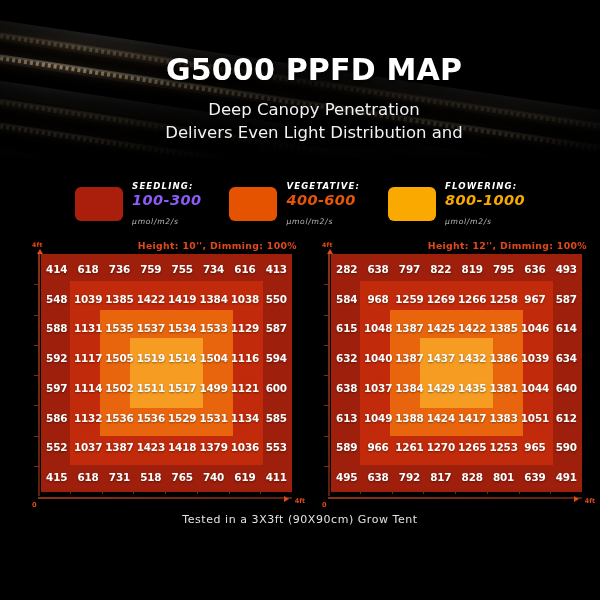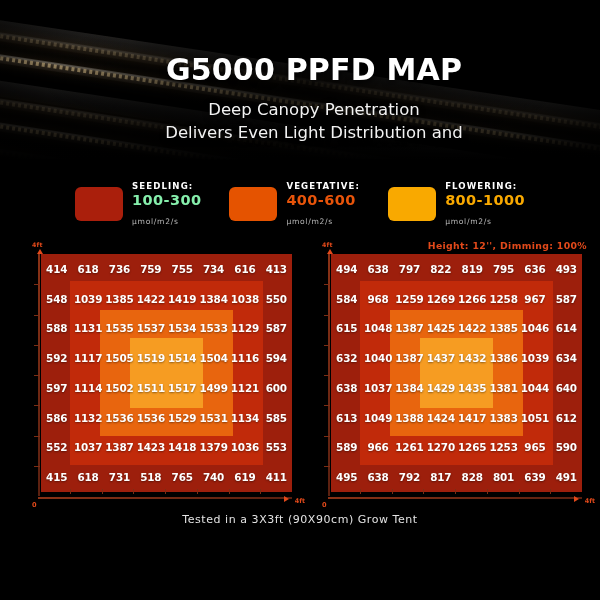--- a/index.html
+++ b/index.html
@@ -67,21 +67,21 @@
     color:#ffffff; text-shadow:0 2px 7px rgba(0,0,0,.95);
   }
   #subtitle {
     margin-top:11px; font-size:16.5px; line-height:1.42; font-weight:400;
     color:#f2f2f2; text-shadow:0 2px 6px rgba(0,0,0,.95);
   }
 
   
   #legend {
     position:absolute; left:0; top:181px; width:600px; height:46px;
-    display:flex; justify-content:center; align-items:center; gap:28px; z-index:6;
+    display:flex; justify-content:center; align-items:center; gap:28px; z-index:6;font-style:italic;
   }
   .legend-item { display:flex; align-items:center; gap:9px; }
   .legend-swatch { width:48px; height:34px; border-radius:6px; }
   .legend-text { line-height:1.04; }
   .legend-stage {
     font-size:8.6px; font-weight:bold; letter-spacing:1.1px; color:#ffffff;
     margin-bottom:2px;
   }
   .legend-range { font-size:14.5px; font-weight:bold; letter-spacing:.4px; }
   .legend-unit { font-size:7.6px; letter-spacing:.7px; color:#b9b9b9; margin-top:10px; }
@@ -203,21 +203,21 @@
     <div>Deep Canopy Penetration</div>
     <div>Delivers Even Light Distribution and</div>
   </div>
 </div>
 
 <div id="legend">
     <div class="legend-item">
       <div class="legend-swatch" style="background: rgb(170, 31, 12);"></div>
       <div class="legend-text">
         <div class="legend-stage">SEEDLING:</div>
-        <div class="legend-range" style="color: #86efac;">100-300</div>
+        <div class="legend-range" style="color: #8b5cf6;">100-300</div>
         <div class="legend-unit">μmol/m2/s</div>
       </div>
     </div>
     <div class="legend-item">
       <div class="legend-swatch" style="background: rgb(229, 83, 0);"></div>
       <div class="legend-text">
         <div class="legend-stage">VEGETATIVE:</div>
         <div class="legend-range" style="color: rgb(232, 84, 10);">400-600</div>
         <div class="legend-unit">μmol/m2/s</div>
       </div>
@@ -227,20 +227,21 @@
       <div class="legend-text">
         <div class="legend-stage">FLOWERING:</div>
         <div class="legend-range" style="color: rgb(249, 169, 0);">800-1000</div>
         <div class="legend-unit">μmol/m2/s</div>
       </div>
     </div>
   </div>
 
 <div id="maps">
   <div class="map-panel left">
+    <div class="map-header">Height: 10'', Dimming: 100%</div>
     <div class="axis-y"></div>
     <div class="axis-y-ticks">
         <i style="top: 30.25px;"></i>
         <i style="top: 60.5px;"></i>
         <i style="top: 90.75px;"></i>
         <i style="top: 121px;"></i>
         <i style="top: 151.25px;"></i>
         <i style="top: 181.5px;"></i>
         <i style="top: 211.75px;"></i>
       </div>
@@ -346,21 +347,21 @@
         <i style="top: 211.75px;"></i>
       </div>
     <div class="axis-y-arrow"></div>
     <div class="axis-y-cap">4ft</div>
     <div class="grid-wrap">
       <div class="band b1"></div>
       <div class="band b2"></div>
       <div class="band b3"></div>
       <div class="band b4"></div>
       <div class="grid-cells">
-          <div class="cell">494</div>
+          <div class="cell">282</div>
           <div class="cell">638</div>
           <div class="cell">797</div>
           <div class="cell">822</div>
           <div class="cell">819</div>
           <div class="cell">795</div>
           <div class="cell">636</div>
           <div class="cell">493</div>
           <div class="cell">584</div>
           <div class="cell">968</div>
           <div class="cell">1259</div>

